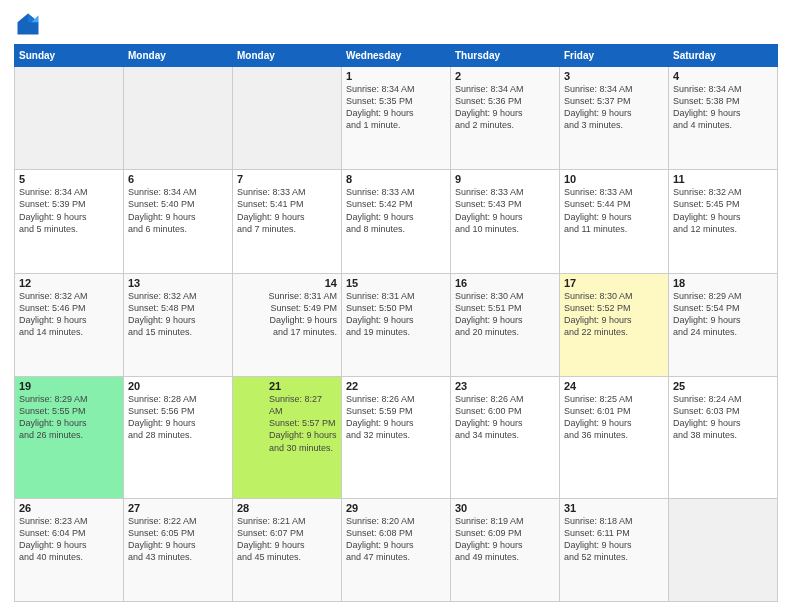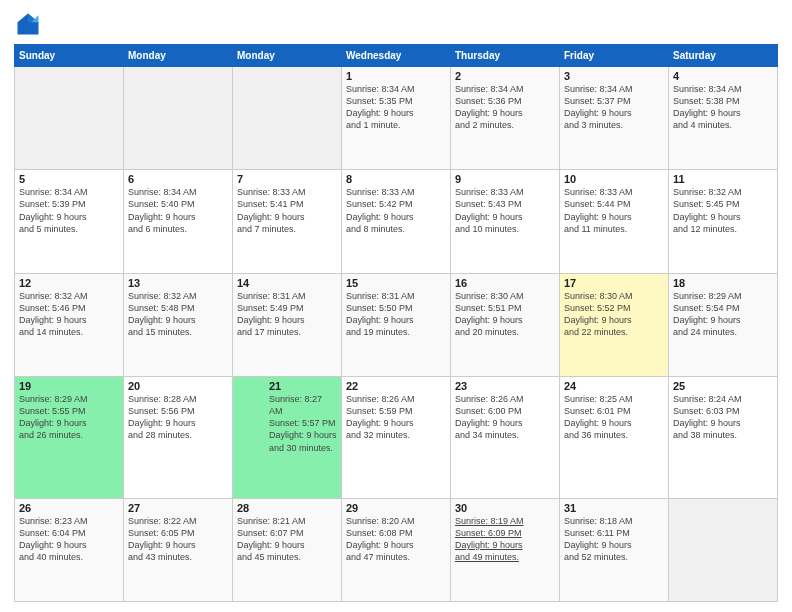--- a/index.html
+++ b/index.html
@@ -225,21 +225,21 @@
 Daylight: 9 hours
 and 14 minutes.</div>
           </td>
           <td style="background: rgb(249, 249, 249);">
             <span class="day-num">13</span>
             <div class="day-info" style="white-space: pre-line;">Sunrise: 8:32 AM
 Sunset: 5:48 PM
 Daylight: 9 hours
 and 15 minutes.</div>
           </td>
-          <td style="background: rgb(249, 249, 249);">
+          <td style="background: rgb(249, 249, 249); text-align: right;">
             <span class="day-num">14</span>
             <div class="day-info" style="white-space: pre-line;">Sunrise: 8:31 AM
 Sunset: 5:49 PM
 Daylight: 9 hours
 and 17 minutes.</div>
           </td>
           <td style="background: rgb(249, 249, 249);">
             <span class="day-num">15</span>
             <div class="day-info" style="white-space: pre-line;">Sunrise: 8:31 AM
 Sunset: 5:50 PM
@@ -276,21 +276,21 @@
 Daylight: 9 hours
 and 26 minutes.</div>
           </td>
           <td style="background: rgb(255, 255, 255);">
             <span class="day-num">20</span>
             <div class="day-info" style="white-space: pre-line;">Sunrise: 8:28 AM
 Sunset: 5:56 PM
 Daylight: 9 hours
 and 28 minutes.</div>
           </td>
-          <td style="background: #86efac; padding-left: 36px;">
+          <td style="background: #bef264; padding-left: 36px;">
             <span class="day-num">21</span>
             <div class="day-info" style="white-space: pre-line;">Sunrise: 8:27 AM
 Sunset: 5:57 PM
 Daylight: 9 hours
 and 30 minutes.</div>
           </td>
           <td style="background: rgb(255, 255, 255);">
             <span class="day-num">22</span>
             <div class="day-info" style="white-space: pre-line;">Sunrise: 8:26 AM
 Sunset: 5:59 PM
@@ -343,21 +343,21 @@
           </td>
           <td style="background: rgb(249, 249, 249);">
             <span class="day-num">29</span>
             <div class="day-info" style="white-space: pre-line;">Sunrise: 8:20 AM
 Sunset: 6:08 PM
 Daylight: 9 hours
 and 47 minutes.</div>
           </td>
           <td style="background: rgb(249, 249, 249);">
             <span class="day-num">30</span>
-            <div class="day-info" style="white-space: pre-line; text-decoration: underline;">Sunrise: 8:19 AM
+            <div class="day-info" style="white-space: pre-line;">Sunrise: 8:19 AM
 Sunset: 6:09 PM
 Daylight: 9 hours
 and 49 minutes.</div>
           </td>
           <td style="background: rgb(249, 249, 249);">
             <span class="day-num">31</span>
             <div class="day-info" style="white-space: pre-line;">Sunrise: 8:18 AM
 Sunset: 6:11 PM
 Daylight: 9 hours
 and 52 minutes.</div>

